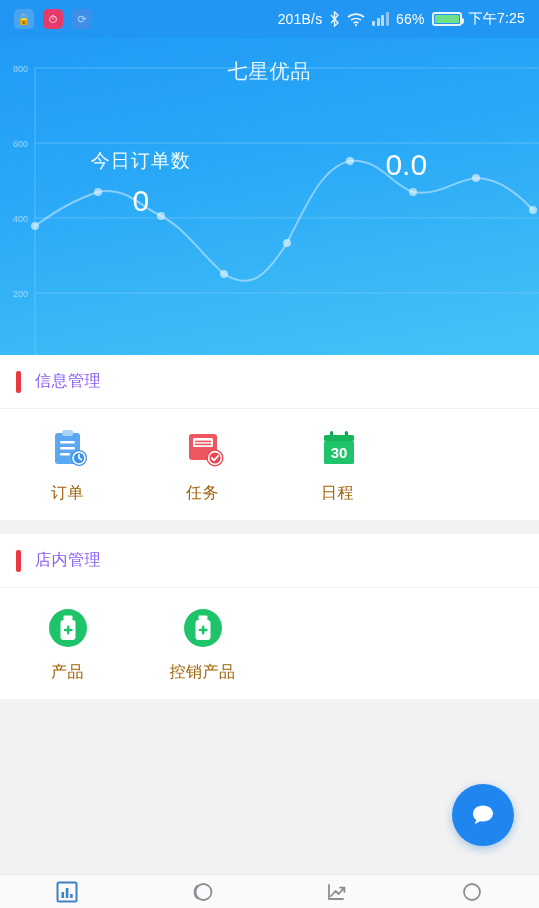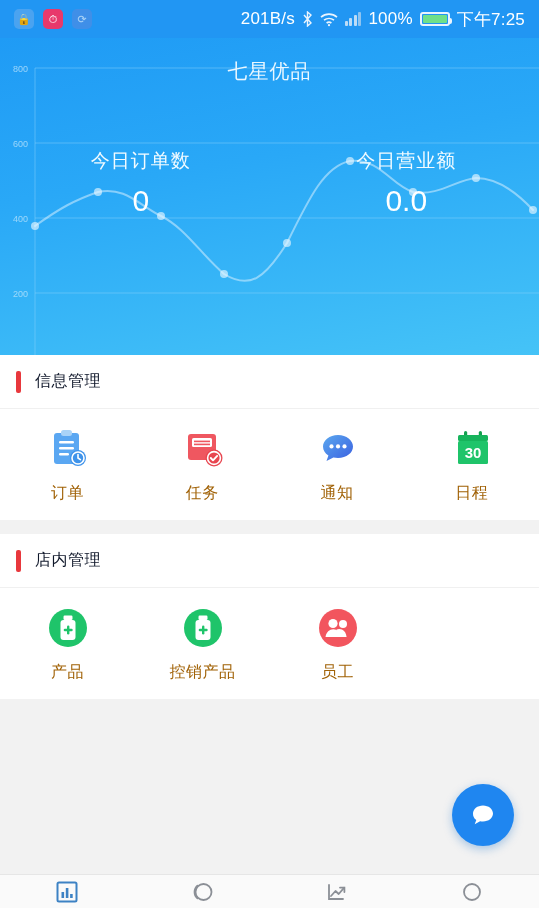--- a/index.html
+++ b/index.html
@@ -14,21 +14,21 @@
   
   .statusbar{
     height:38px;width:539px;background:#2196f3;
     display:flex;align-items:center;padding:0 14px;color:#fff;
   }
   .sb-left{display:flex;align-items:center;gap:9px;}
   .sb-app{width:20px;height:20px;border-radius:5px;display:flex;align-items:center;justify-content:center;font-size:11px;}
   .sb-app.a1{background:#4aa3f0;color:#cfe6fb;}
   .sb-app.a2{background:#e8396b;color:#fff;}
   .sb-app.a3{background:#3f8fe8;color:#a8d2f7;}
-  .sb-right{margin-left:auto;display:flex;align-items:center;gap:7px;font-size:17px;letter-spacing:.2px;}
+  .sb-right{margin-left:auto;display:flex;align-items:center;gap:7px;font-size:14px;letter-spacing:.2px;}
   .sb-icon{display:inline-flex;align-items:flex-end;}
   .battery{width:30px;height:14px;border:2px solid #eaf4fe;border-radius:3px;position:relative;display:inline-block;}
   .battery:after{content:"";position:absolute;right:-4px;top:4px;width:3px;height:6px;background:#eaf4fe;border-radius:0 2px 2px 0;}
   .battery i{position:absolute;left:1px;top:1px;bottom:1px;right:1px;background:#6fe08a;border-radius:1px;display:block;}
   .bars{display:flex;align-items:flex-end;gap:1.5px;height:14px;}
   .bars span{width:3px;background:#bcdcf7;border-radius:1px;}
   .bars span:nth-child(1){height:5px;}
   .bars span:nth-child(2){height:8px;}
   .bars span:nth-child(3){height:11px;}
   .bars span:nth-child(4){height:14px;background:#8fc4f0;}
@@ -46,21 +46,21 @@
   }
   .stats{position:absolute;top:110px;left:0;right:0;display:flex;margin-left:8px;}
   .stat{flex:1;text-align:center;color:#fff;}
   .stat .lbl{font-size:19px;letter-spacing:1px;margin-bottom:10px;color:#f2fbff;}
   .stat .val{font-size:30px;font-weight:300;color:#ffffff;}
 
   
   .section{background:#fff;}
   .sec-head{height:54px;display:flex;align-items:center;padding-left:16px;border-bottom:1px solid #f0f0f0;}
   .sec-bar{width:5px;height:22px;background:#e8383d;border-radius:2px;margin-right:14px;}
-  .sec-title{font-size:16px;color:#0f172a;letter-spacing:.5px;}
+  .sec-title{font-size:16px;color:#8b5cf6;letter-spacing:.5px;}
   .grid{display:flex;padding:18px 0 16px 0;}
   .cell{width:135px;display:flex;flex-direction:column;align-items:center;}
   .cell .ico{width:44px;height:44px;margin-bottom:12px;display:flex;align-items:center;justify-content:flex-end;}
   .cell .cap{font-size:16px;color:#a16207;letter-spacing:.5px;}
   .gap{height:14px;background:#f2f2f2;}
   .filler{background:#f2f2f2;position:absolute;left:0;right:0;bottom:34px;top:737px;}
 
   
   .fab{
     position:absolute;right:25px;bottom:62px;width:62px;height:62px;border-radius:50%;
@@ -98,21 +98,21 @@
         <path d="M6.6 11A4 4 0 0 1 11.4 11" fill="none" stroke="#eaf4fe" stroke-width="1.6"></path>
         <circle cx="9" cy="13.2" r="1.1" fill="#eaf4fe"></circle>
       </svg>
     </span>
     <span class="bars">
       <span></span>
         <span></span>
         <span></span>
         <span></span>
     </span>
-    <span>100%</span>
+    <span>66%</span>
     <span class="battery">
         <i></i>
       </span>
     <span>下午7:25</span>
   </div>
 </div>
 
 <div class="header">
   <svg viewBox="0 0 539 317" preserveAspectRatio="none">
 
@@ -152,21 +152,20 @@
   </svg>
 
   <div class="hdr-title">七星优品</div>
 
   <div class="stats">
     <div class="stat">
       <div class="lbl">今日订单数</div>
       <div class="val">0</div>
     </div>
     <div class="stat">
-      <div class="lbl">今日营业额</div>
       <div class="val">0.0</div>
     </div>
   </div>
 </div>
 
 <div class="section">
   <div class="sec-head">
     <div class="sec-bar"></div>
     <div class="sec-title">信息管理</div>
   </div>
@@ -196,37 +195,20 @@
           <rect x="12" y="12.6" width="16" height="1.6" fill="#ef5760"></rect>
           <rect x="12" y="15.6" width="16" height="1.6" fill="#ef5760"></rect>
           <circle cx="32" cy="30" r="8.5" fill="#e8454f"></circle>
           <circle cx="32" cy="30" r="6.4" fill="none" stroke="#fff" stroke-width="1.6"></circle>
           <path d="M28.8 30l2.2 2.3 4.2-4.4" stroke="#fff" stroke-width="1.9" fill="none" stroke-linecap="round" stroke-linejoin="round"></path>
         </svg>
       </div>
       <div class="cap">任务</div>
     </div>
 
-    <div class="cell">
-      <div class="ico">
-        <svg width="42" height="42" viewBox="0 0 42 42">
-          <defs>
-            <linearGradient id="gchat" x1="0" y1="0" x2="1" y2="1">
-              <stop offset="0" stop-color="#5ba8ef"></stop>
-                <stop offset="1" stop-color="#3a5fe0"></stop>
-            </linearGradient>
-          </defs>
-          <path d="M21 7c8.5 0 15 5.3 15 11.6 0 6.3-6.5 11.5-15 11.5-1.6 0-3.1-.2-4.6-.5l-6.9 3.4 1.9-5.4C8 25.5 6 22.2 6 18.6 6 12.3 12.5 7 21 7z" fill="url(#gchat)"></path>
-          <circle cx="14.5" cy="18.4" r="2.1" fill="#fff"></circle>
-          <circle cx="21" cy="18.4" r="2.1" fill="#fff"></circle>
-          <circle cx="27.5" cy="18.4" r="2.1" fill="#fff"></circle>
-        </svg>
-      </div>
-      <div class="cap">通知</div>
-    </div>
 
     <div class="cell">
       <div class="ico">
         <svg width="42" height="42" viewBox="0 0 42 42">
           <rect x="12" y="3" width="3.2" height="7" rx="1.6" fill="#13a04f"></rect>
           <rect x="26.8" y="3" width="3.2" height="7" rx="1.6" fill="#13a04f"></rect>
           <rect x="6" y="7" width="30" height="6" rx="1.5" fill="#17b45c"></rect>
           <rect x="6" y="13" width="30" height="23" rx="1.5" fill="#1fc46a"></rect>
           <text x="21" y="30" text-anchor="middle" font-size="15" font-weight="bold" fill="#fff" font-family="Liberation Sans">30</text>
         </svg>
@@ -265,32 +247,20 @@
           <circle cx="22" cy="22" r="19" fill="#1fc46a"></circle>
           <rect x="17.5" y="9.5" width="9" height="4.5" rx="1.2" fill="#fff"></rect>
           <rect x="14.5" y="14" width="15" height="20" rx="3" fill="#fff"></rect>
           <rect x="21" y="19.5" width="2.4" height="9" rx="1.2" fill="#1fc46a"></rect>
           <rect x="17.7" y="22.8" width="9" height="2.4" rx="1.2" fill="#1fc46a"></rect>
         </svg>
       </div>
       <div class="cap">控销产品</div>
     </div>
 
-    <div class="cell">
-      <div class="ico">
-        <svg width="44" height="44" viewBox="0 0 44 44">
-          <circle cx="22" cy="22" r="19" fill="#f2555e"></circle>
-          <circle cx="17" cy="17.5" r="4.6" fill="#fff"></circle>
-          <circle cx="27" cy="18" r="4" fill="#fff"></circle>
-          <path d="M9.5 31c.6-5 4-7.8 7.8-7.8S24.6 26 25.2 31z" fill="#fff"></path>
-          <path d="M23.5 31c-.3-3.2-1.6-5.6-3.5-7 1.8-1.2 4-1.3 6-.4 2.6 1.2 4.2 3.9 4.6 7.4z" fill="#fff"></path>
-        </svg>
-      </div>
-      <div class="cap">员工</div>
-    </div>
 
   </div>
 </div>
 
 <div class="filler"></div>
 
 <div class="fab">
   <svg width="30" height="30" viewBox="0 0 30 30">
     <path d="M15 5.5c5.6 0 10 3.6 10 8 0 4.4-4.4 8-10 8-1 0-2-.1-2.9-.3l-5.4 3 1.6-4.3C5.8 18.4 5 16.1 5 13.5c0-4.4 4.4-8 10-8z" fill="#fff"></path>
   </svg>

